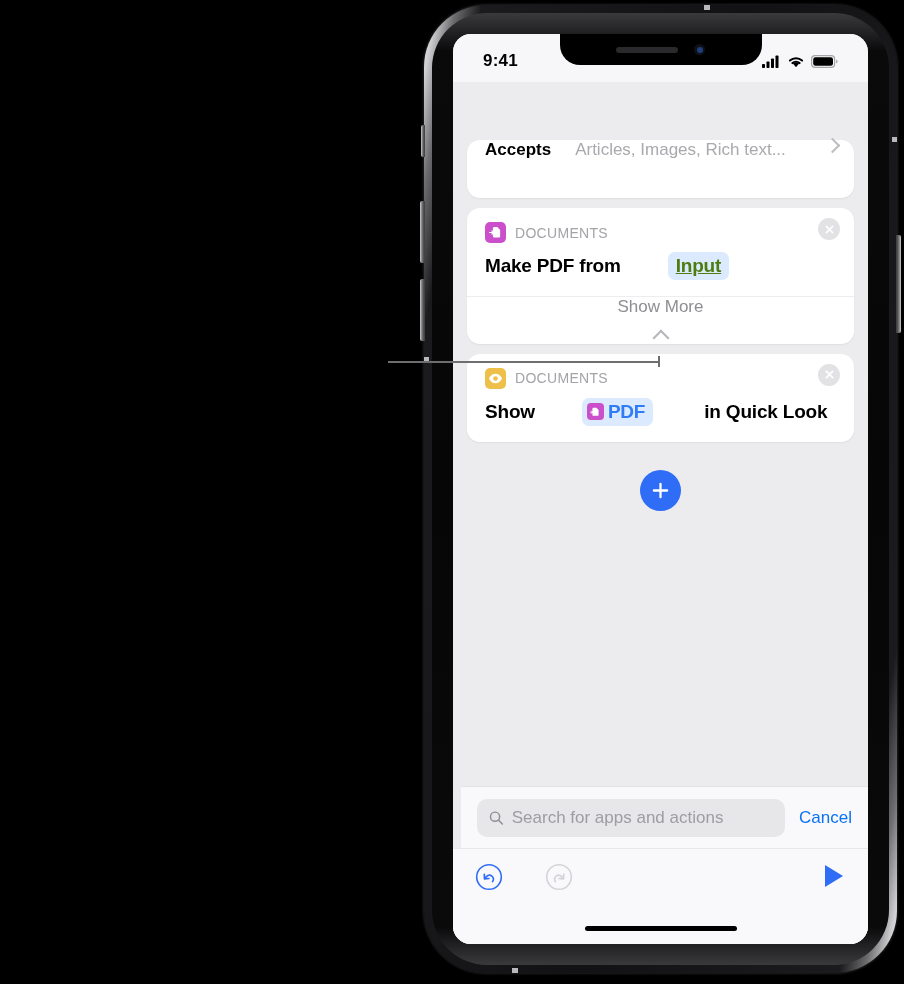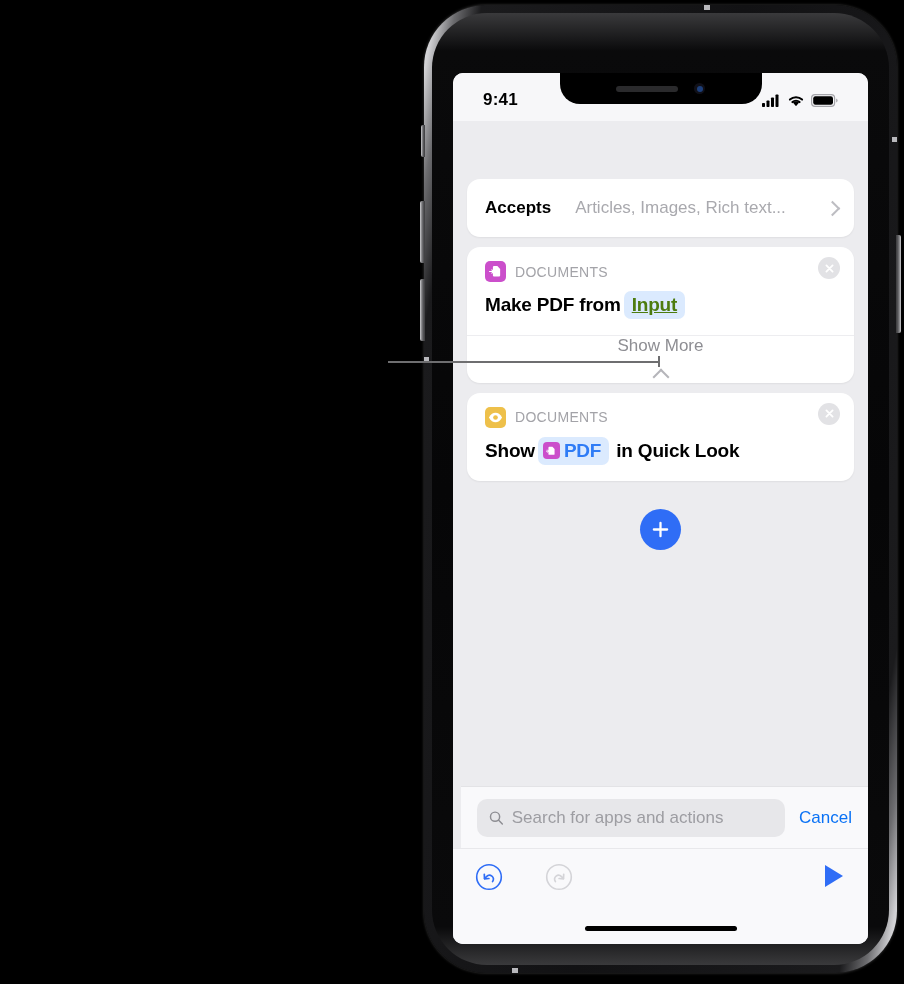--- a/index.html
+++ b/index.html
@@ -38,24 +38,23 @@
     bottom: 8px;
     border-radius: 55px;
     background: linear-gradient(180deg, #3a3a3c 0%, #0a0a0b 4%, #060607 50%, #0a0a0b 96%, #3a3a3c 100%);
   }
   .phone-screen {
     position: absolute;
     left: 21px;
     top: 21px;
     right: 21px;
     bottom: 21px;
-    border-radius: 10px;
+    border-radius: 18px;
     background: #ececef;
     overflow: hidden;
-    margin-top: 39px;
   }
 
   
   .btn-side {
     position: absolute;
     background: linear-gradient(90deg, #cfcfd2 0%, #8d8d90 30%, #5a5a5d 60%, #3a3a3c 100%);
     border-radius: 2px 0 0 2px;
   }
   .btn-silence { left: -3px; top: 120px; width: 4px; height: 32px; }
   .btn-volup   { left: -4px; top: 196px; width: 5px; height: 62px; }
@@ -176,21 +175,21 @@
     background: #ffffff;
     border-radius: 13px;
     box-shadow: 0 1px 2px rgba(0,0,0,0.06);
   }
 
   
   .accepts-card {
     margin-top: 13px;
     height: 58px;
     display: flex;
-    align-items: center;
+    align-items: flex-start;
     padding: 0 16px 0 18px;
   }
   .accepts-label {
     font-size: 17px;
     font-weight: bold;
     color: #000;
   }
   .accepts-value {
     font-size: 17px;
     color: #a9a9ae;
@@ -247,20 +246,21 @@
   .action-body {
     padding: 9px 18px 16px 18px;
     font-size: 19px;
     color: #000;
     font-weight: bold;
     display: flex;
     align-items: center;
     flex-wrap: wrap;
     letter-spacing: -0.2px;
     line-height: 1.25;
+    gap: 44px;
   }
 
   .token {
     display: inline-flex;
     align-items: center;
     border-radius: 7px;
     padding: 2px 8px;
     margin: 0 3px;
   }
   .token-input {

